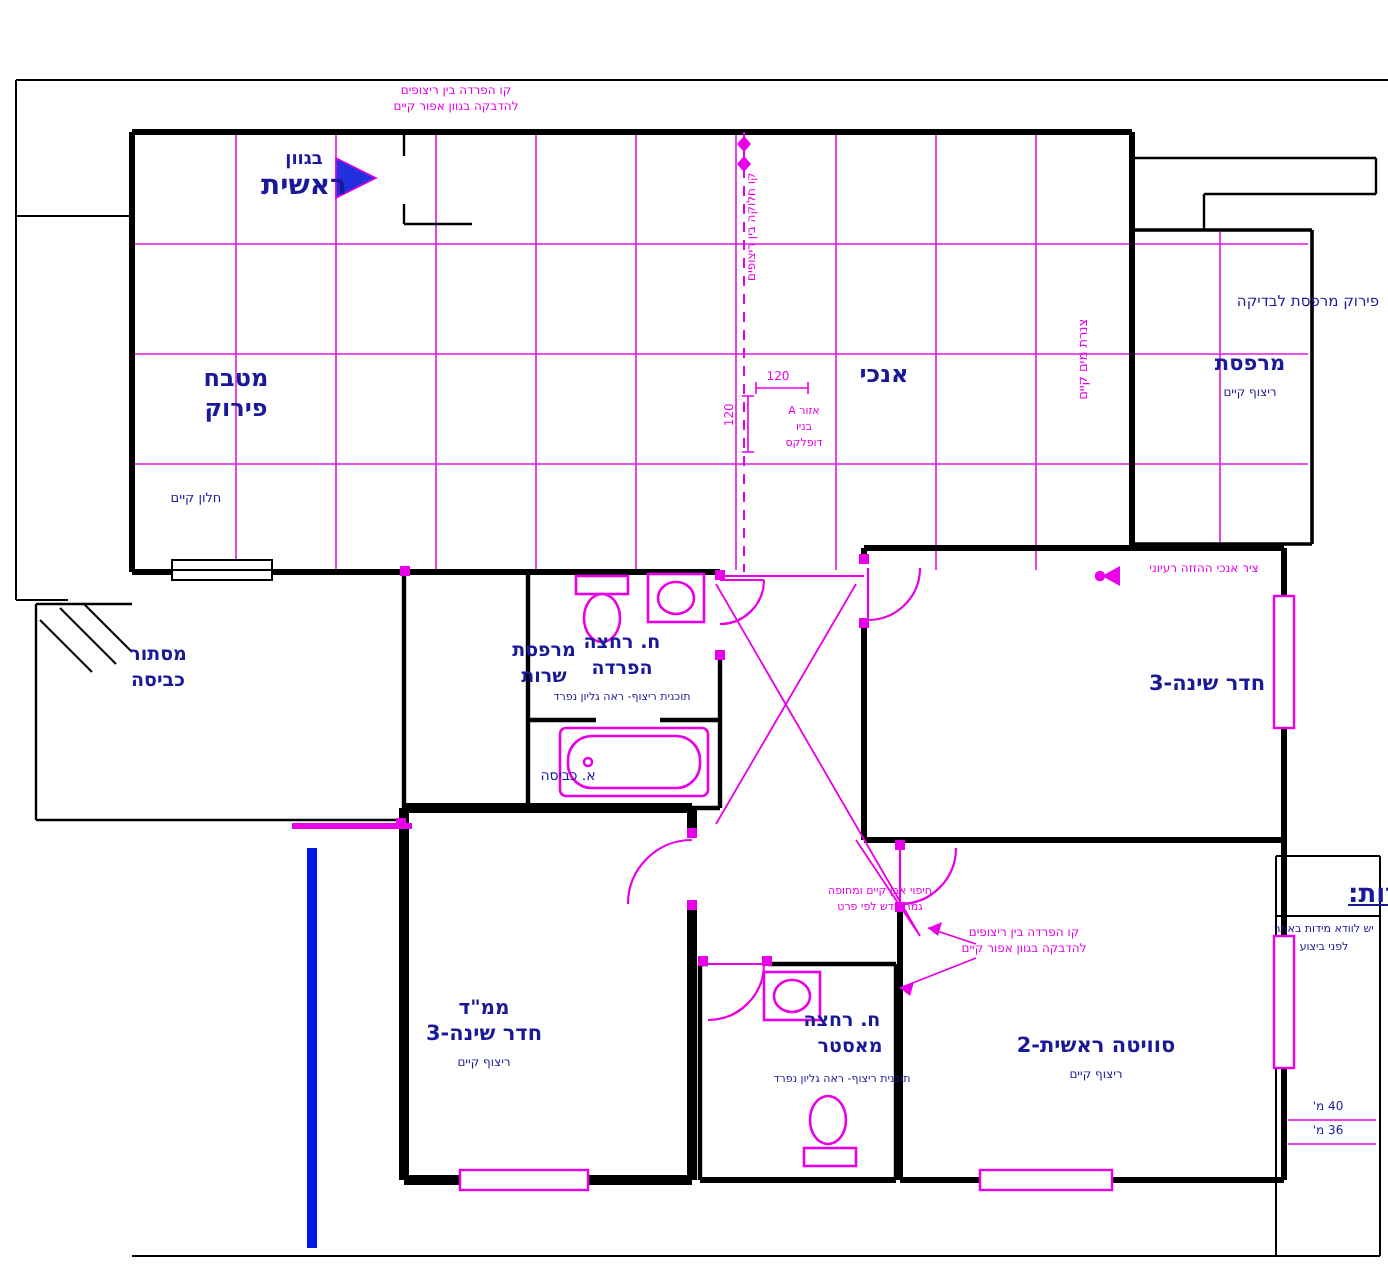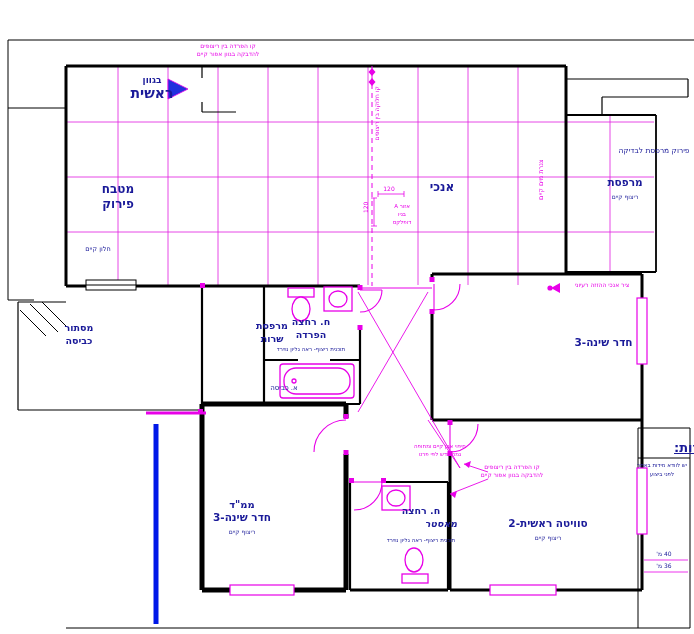--- a/index.html
+++ b/index.html
@@ -175,21 +175,21 @@
 <div class="lbl mag" style="left:388px;top:451px;width:104px;font-size:5.5px;">גמר חדש לפי פרט</div>
 
 <div class="lbl mag" style="left:462px;top:464px;width:100px;font-size:6px;">קו הפרדה בין ריצופים</div>
 <div class="lbl mag" style="left:462px;top:472px;width:100px;font-size:6px;">להדבקה בגוון אפור קיים</div>
 
 <div class="lbl b" style="left:206px;top:499px;width:72px;font-size:10px;">ממ"ד</div>
 <div class="lbl b" style="left:196px;top:512px;width:92px;font-size:10.5px;">חדר שינה-3</div>
 <div class="lbl" style="left:206px;top:529px;width:72px;font-size:6px;">ריצוף קיים</div>
 
 <div class="lbl b" style="left:392px;top:506px;width:58px;font-size:9.5px;">ח. רחצה</div>
-<div class="lbl b" style="left:412px;top:519px;width:58px;font-size:9.5px;font-style:italic;">מאסטר</div>
+<div class="lbl b" style="left:396px;top:519px;width:58px;font-size:9.5px;">מאסטר</div>
 <div class="lbl" style="left:368px;top:537px;width:106px;font-size:5.5px;">תוכנית ריצוף- ראה גליון נפרד</div>
 
 <div class="lbl b" style="left:492px;top:518px;width:112px;font-size:10.5px;">סוויטה ראשית-2</div>
 <div class="lbl" style="left:512px;top:535px;width:72px;font-size:6px;">ריצוף קיים</div>
 
 <div class="lbl b" style="left:672px;top:441px;width:48px;font-size:13px;text-decoration:underline;">הערות:</div>
 <div class="lbl" style="left:634px;top:462px;width:56px;font-size:5.5px;">יש לוודא מידות באתר</div>
 <div class="lbl" style="left:634px;top:471px;width:56px;font-size:5.5px;">לפני ביצוע</div>
 <div class="lbl" style="left:642px;top:551px;width:44px;font-size:6px;">40 מ'</div>
 <div class="lbl" style="left:642px;top:563px;width:44px;font-size:6px;">36 מ'</div>

